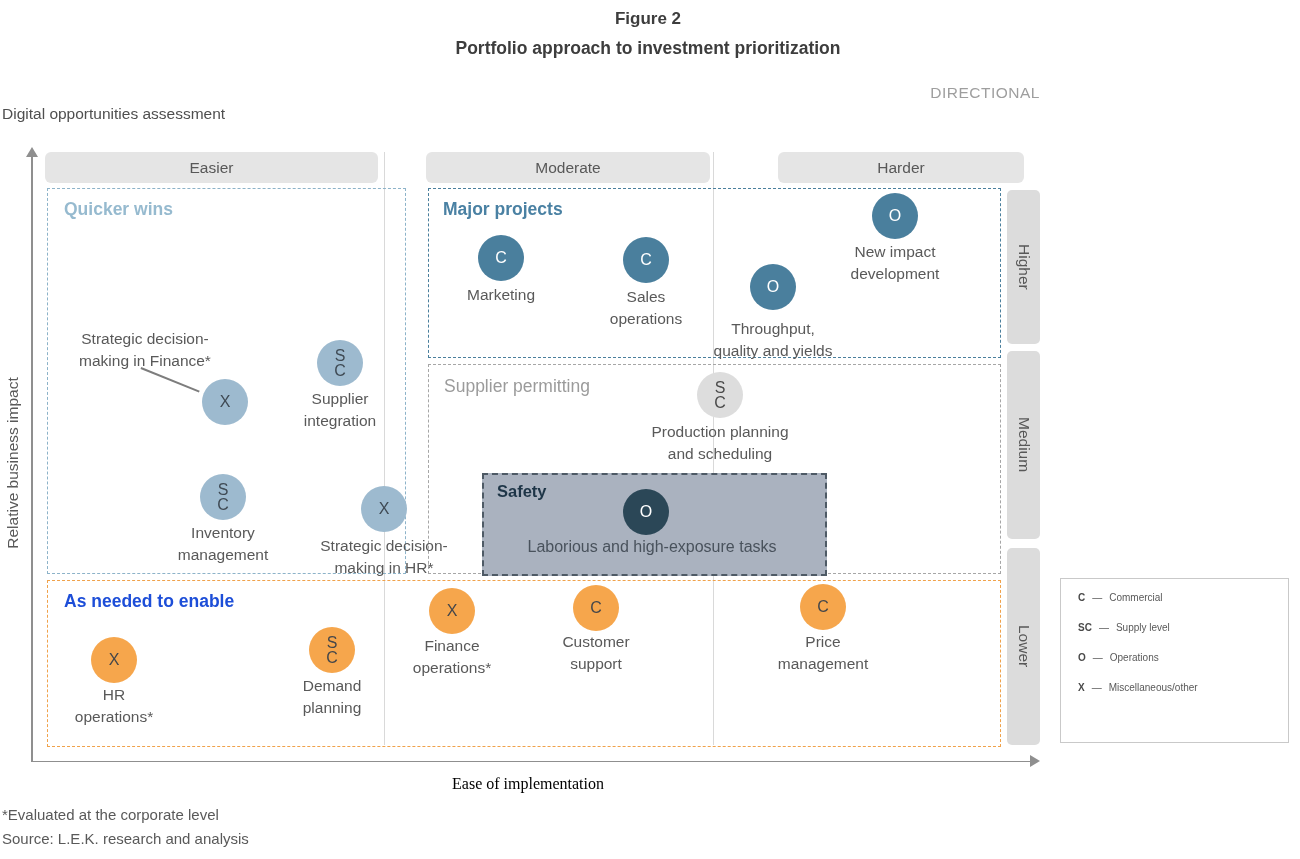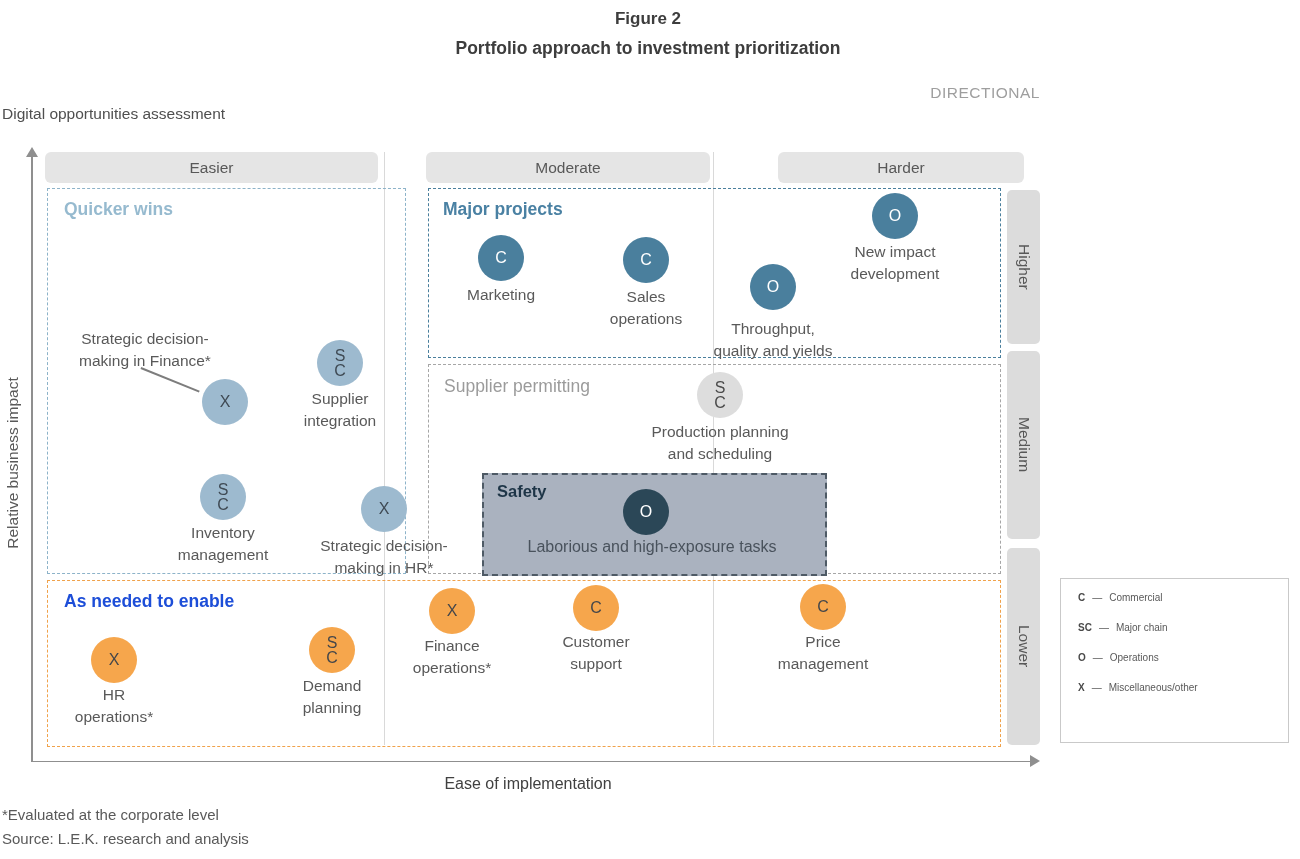--- a/index.html
+++ b/index.html
@@ -12,21 +12,21 @@
   .fig-label{left:648px;top:9px;transform:translateX(-50%);font-size:17px;font-weight:600;color:#3d3d3d;white-space:nowrap;}
   .fig-title{left:648px;top:38px;transform:translateX(-50%);font-size:17.5px;font-weight:600;color:#3d3d3d;white-space:nowrap;}
   .directional{left:1040px;top:84px;transform:translateX(-100%);font-size:15.5px;color:#9e9e9e;letter-spacing:0.5px;white-space:nowrap;}
   .assessment{left:2px;top:105px;font-size:15.5px;color:#4f4f4f;white-space:nowrap;}
   
   .axis-y{left:31px;top:157px;width:1.5px;height:605px;background:#8f8f8f;}
   .axis-x{left:32px;top:760.5px;width:1000px;height:1.5px;background:#8f8f8f;}
   .arrow-up{left:26px;top:147px;width:0;height:0;border-left:6px solid transparent;border-right:6px solid transparent;border-bottom:10px solid #8f8f8f;}
   .arrow-right{left:1030px;top:755px;width:0;height:0;border-top:6px solid transparent;border-bottom:6px solid transparent;border-left:10px solid #8f8f8f;}
   .axis-y-label{left:13px;top:463px;transform:translate(-50%,-50%) rotate(-90deg);font-size:15.5px;color:#595959;white-space:nowrap;}
-  .axis-x-label{left:528px;top:775px;transform:translateX(-50%);font-size:16px;color:#404040;white-space:nowrap;}
+  .axis-x-label{left:528px;top:775px;transform:translateX(-50%);font-size:16px;color:#000000;white-space:nowrap;font-family:Liberation Serif, serif;}
   
   .pill-h{background:#e5e5e5;border-radius:6px;height:31px;display:flex;align-items:center;justify-content:center;font-size:15.5px;color:#585858;}
   .pill-v{background:#dcdcdc;border-radius:5px;width:33px;display:flex;align-items:center;justify-content:center;font-size:15.5px;color:#585858;writing-mode:vertical-rl;}
   
   .divider{width:1px;background:#d9d9d9;z-index:0;}
   
   .zone{z-index:1;}
   .zone-quicker{left:47px;top:188px;width:357px;height:384px;border:1.6px dashed #8db3c9;}
   .zone-major{left:428px;top:188px;width:571px;height:168px;border:1.6px dashed #4a7f9d;}
   .zone-resource{left:428px;top:364px;width:571px;height:208px;border:1.6px dashed #a6a6a6;}
@@ -186,21 +186,21 @@
 support</div>
 
   <div class="abs bubble b-orange" style="left:823px;top:607px;">
       <span class="glyph">C</span>
     </div>
   <div class="abs pt-label" style="left:823px;top:631px;">Price
 management</div>
 
   <div class="abs legend">
     <div class="legend-item"><b>C</b><span class="sep">—</span><span>Commercial</span></div>
-    <div class="legend-item"><b>SC</b><span class="sep">—</span><span>Major chain</span></div>
+    <div class="legend-item"><b>SC</b><span class="sep">—</span><span>Supply level</span></div>
     <div class="legend-item"><b>O</b><span class="sep">—</span><span>Operations</span></div>
     <div class="legend-item"><b>X</b><span class="sep">—</span><span>Miscellaneous/other</span></div>
   </div>
 
   <div class="abs fn" style="top:806px;">*Evaluated at the corporate level</div>
   <div class="abs fn" style="top:830px;">Source: L.E.K. research and analysis</div>
 
 </div>
 
 </body></html>

